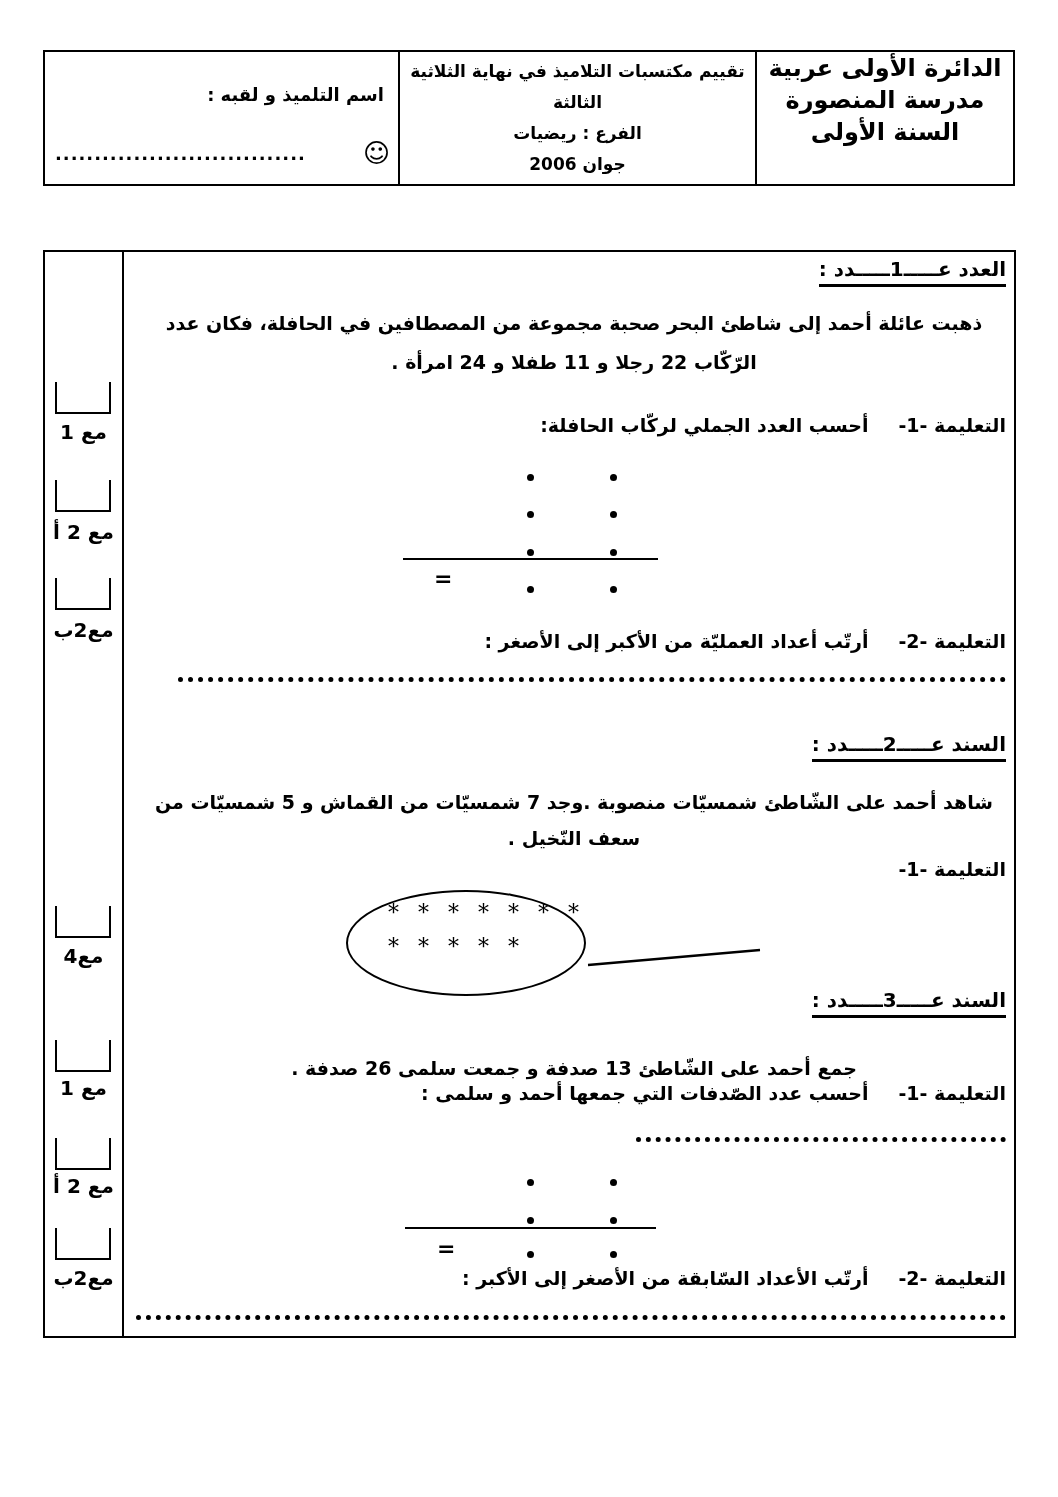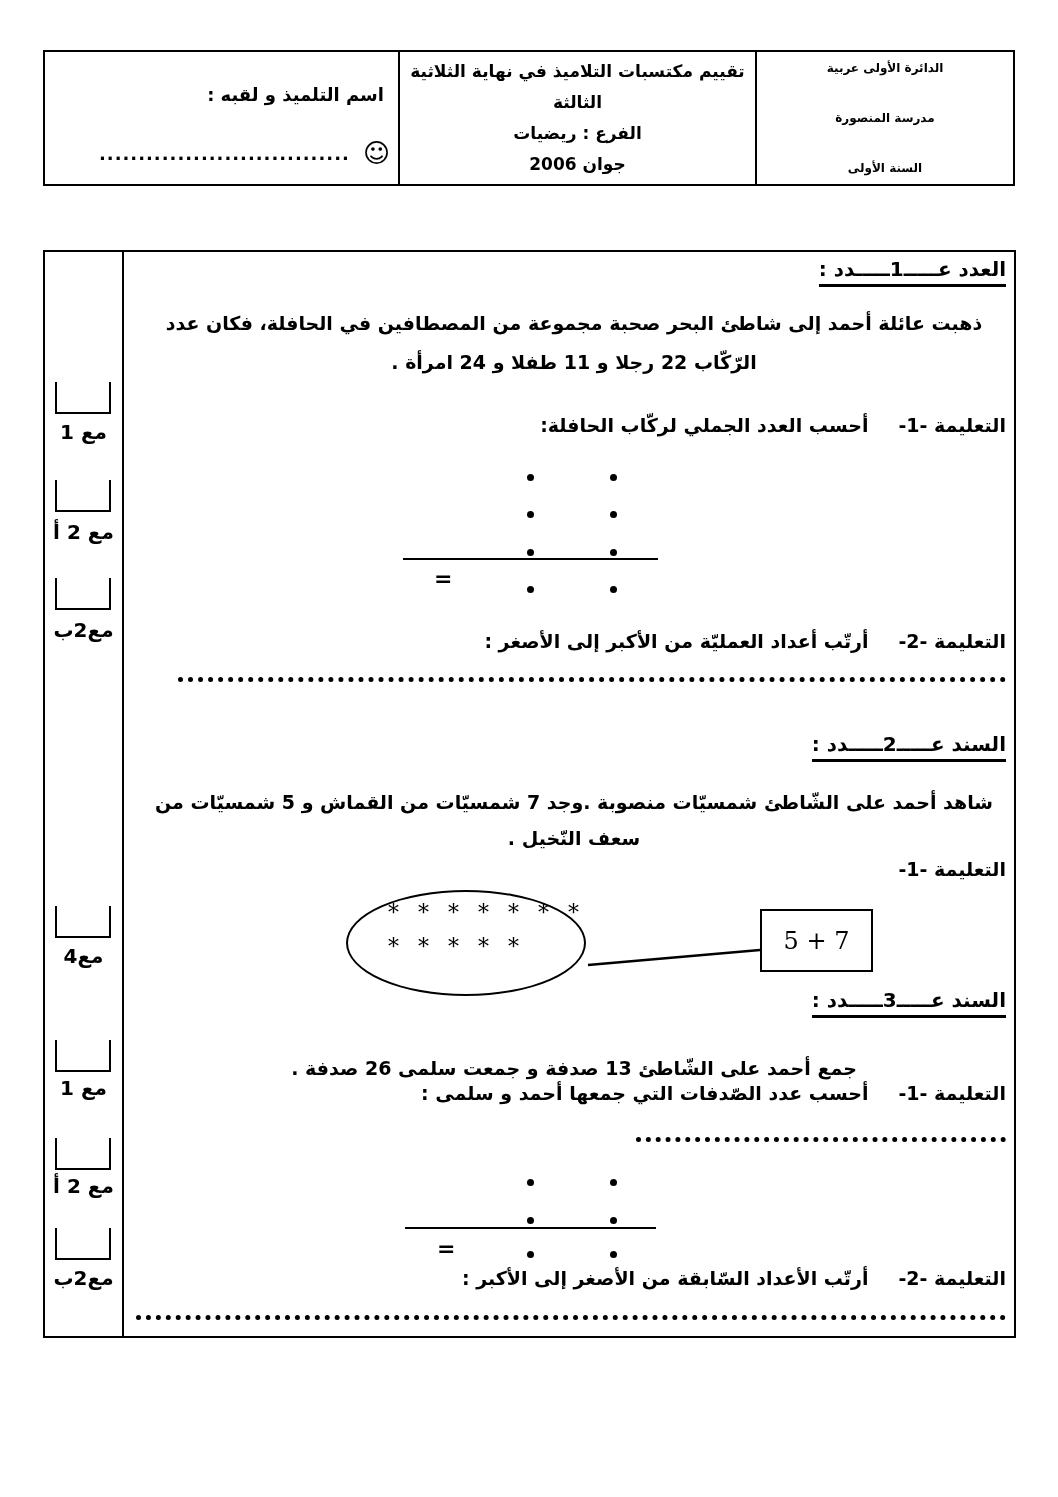--- a/index.html
+++ b/index.html
@@ -8,24 +8,24 @@
     font-family:"DejaVu Sans","Liberation Sans",sans-serif;color:#000;
     overflow:hidden;margin:0 auto;box-shadow:0 0 0 1px #c9c9c9;
   }
   
   .header-table{
     position:absolute;left:43px;top:50px;width:972px;height:136px;
     border:2px solid #000;display:flex;direction:rtl;box-sizing:border-box;
   }
   .hcell{box-sizing:border-box;font-weight:bold;}
   .cell-school{width:258px;border-left:2px solid #000;display:flex;flex-direction:column;
-    justify-content:space-between;align-items:center;font-size:12px;line-height:32px;text-align:center;}
+    justify-content:flex-start;align-items:center;font-size:24px;line-height:32px;text-align:center;}
   .cell-exam{width:357px;border-left:2px solid #000;display:flex;flex-direction:column;
     justify-content:center;align-items:center;font-size:17px;line-height:31px;text-align:center;}
-  .cell-student{flex:1;position:relative;font-size:18px;margin-left:44px;}
+  .cell-student{flex:1;position:relative;font-size:18px;}
   .student-name-line{position:absolute;top:32px;right:14px;font-weight:bold;}
   .student-dots-line{position:absolute;top:88px;left:10px;right:8px;display:flex;
     flex-direction:row;align-items:center;justify-content:flex-start;direction:ltr;}
   .student-dots{font-weight:bold;font-size:18px;letter-spacing:1px;white-space:nowrap;overflow:hidden;flex:1;}
   .smiley{font-size:26px;font-weight:normal;line-height:26px;margin-left:2px;}
   
   .main-box{position:absolute;left:43px;top:250px;width:973px;height:1088px;
     border:2px solid #000;box-sizing:border-box;direction:rtl;}
   .margin-col{position:absolute;top:0;bottom:0;left:0;width:79px;border-right:2px solid #000;box-sizing:border-box;}
   .mark{position:absolute;width:100%;}
@@ -152,21 +152,20 @@
 
       <div class="star-ellipse" style="right:428px;top:638px;width:240px;height:106px">
         <div class="star-row" style="left:40px;top:8px">* * * * * * *</div>
         <div class="star-row" style="left:40px;top:42px">* * * * *</div>
       </div>
 
       <svg class="connector" style="right:252px;top:690px" width="180" height="30">
         <line x1="178" y1="8" x2="6" y2="23" stroke="#000" stroke-width="2.5"></line>
       </svg>
 
-      <div class="sum-box" style="right:141px;top:657px;width:113px;height:63px">5 + 7</div>
 
       <div class="exo-heading" style="top:736px">السند عـــــ3ـــــدد :</div>
 
       <div class="statement" style="top:797px">جمع أحمد على الشّاطئ 13 صدفة و جمعت سلمى 26 صدفة .</div>
 
       <div class="taskline" style="top:830px">
         <span>التعليمة -1-</span>
         <span>أحسب عدد الصّدفات التي جمعها أحمد و سلمى :</span>
       </div>
 

